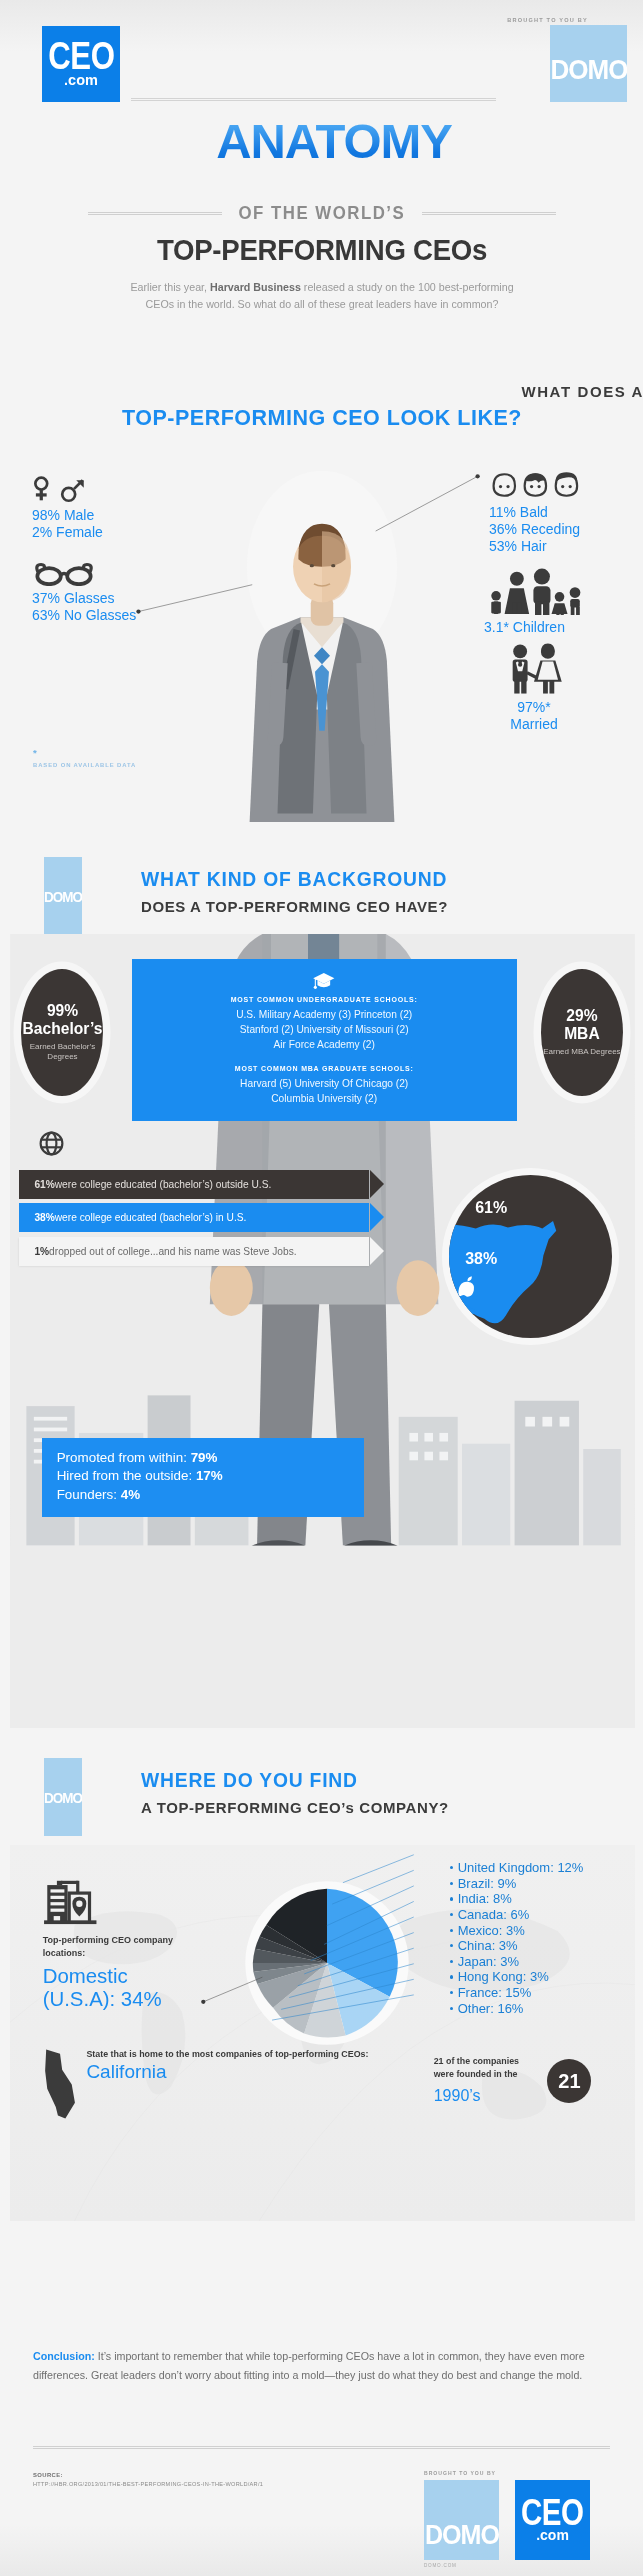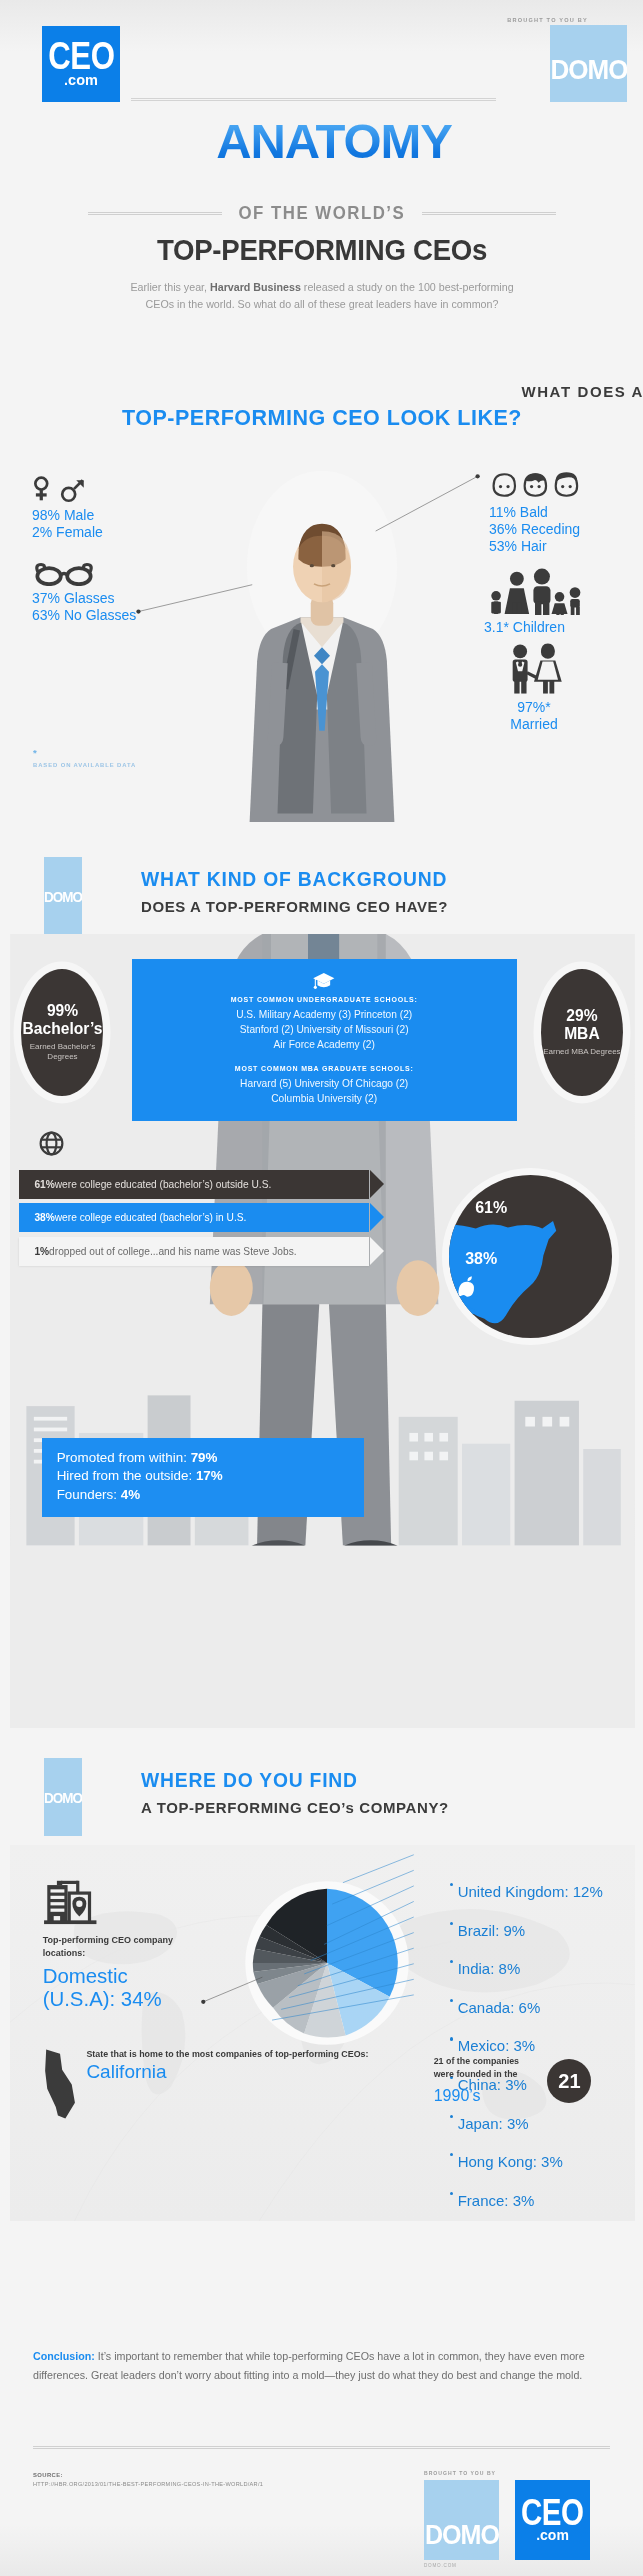--- a/index.html
+++ b/index.html
@@ -205,22 +205,22 @@
     overflow:hidden;
   }
   .pie-wrap { position:absolute; left:231px; top:32px; width:172px; height:172px; }
 
   .locbox { position:absolute; left:33px; top:28px; width:161px; }
   .locbox .cap { font-size:9px; line-height:1.4; color:#3b3b3b; font-weight:700; margin-top:6.4px; }
   .locbox .val { font-size:20.4px; line-height:1.12; color:#1a8cf0; font-weight:300; margin-top:5.4px; }
 
   .legend { position:absolute; left:440px; top:15px; }
   .legend .row {
-    display:flex; gap:4.8px; height:15.6px;
-    font-size:15px; color:#1a7fd4;margin-top:23px;
+    display:flex; align-items:center; gap:4.8px; height:15.6px;
+    font-size:13px; color:#1a7fd4;
   }
   .legend .bulletdot { width:3.2px; height:3.2px; border-radius:50%; background:#1a7fd4; flex:none; }
 
   .cali { position:absolute; left:33px; top:203px; display:flex; gap:10.7px; }
   .cali .txt .cap { font-size:8.9px; line-height:1.5; color:#3b3b3b; font-weight:700; }
   .cali .txt .val { font-size:19px; color:#1a8cf0; font-weight:300; margin-top:0; }
 
   .nineties { position:absolute; left:424px; top:210px; display:flex; align-items:center; gap:11.8px; }
   .nineties .t { font-size:8.9px; line-height:1.5; color:#3b3b3b; font-weight:700; width:102px; }
   .nineties .t .y { font-size:16px; color:#1a8cf0; font-weight:300; display:block; margin-top:2.1px;}
@@ -687,21 +687,21 @@
         <div class="row">
             <span class="bulletdot"></span>
             <span>Japan: 3%</span>
           </div>
         <div class="row">
             <span class="bulletdot"></span>
             <span>Hong Kong: 3%</span>
           </div>
         <div class="row">
             <span class="bulletdot"></span>
-            <span>France: 3%</span>
+            <span>France: 15%</span>
           </div>
         <div class="row">
             <span class="bulletdot"></span>
             <span>Other: 16%</span>
           </div>
       </div>
 
       <svg style="position:absolute;left:0;top:0;width:625px;height:376px;pointer-events:none" viewBox="0 0 1164 700" width="625" height="376">
         <g stroke="#2c86cc" stroke-width="1" fill="none">
           <line x1="752" y1="18" x2="620" y2="70"></line>

